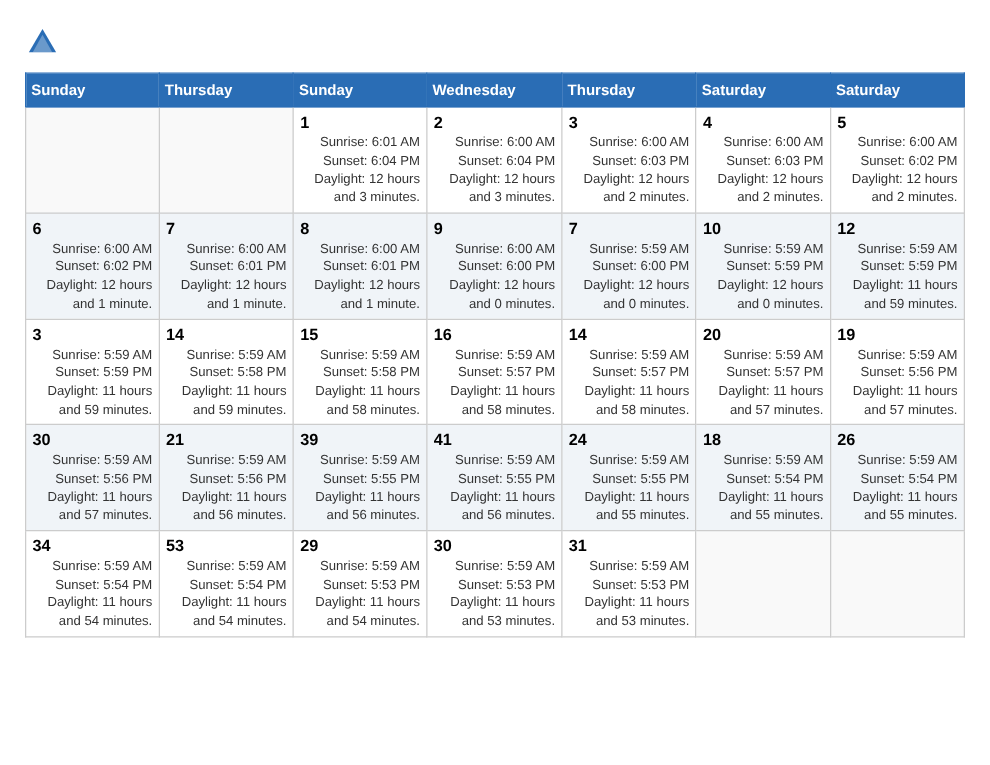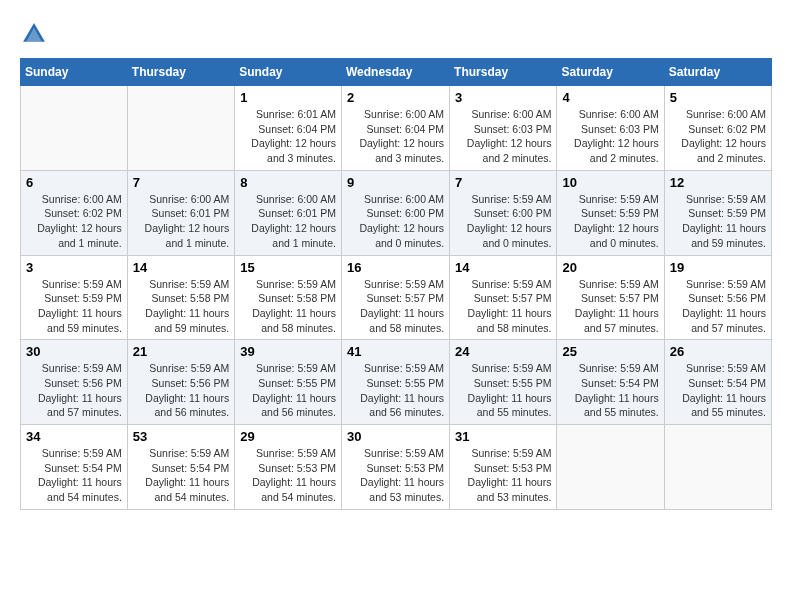--- a/index.html
+++ b/index.html
@@ -274,21 +274,21 @@
 Sunset: 5:55 PM
 Daylight: 11 hours and 56 minutes.</div>
         </td>
         <td>
           <span class="day-number">24</span>
           <div class="day-info" style="white-space: pre-line;">Sunrise: 5:59 AM
 Sunset: 5:55 PM
 Daylight: 11 hours and 55 minutes.</div>
         </td>
         <td>
-          <span class="day-number">25</span>
+          <span class="day-number">18</span>
           <div class="day-info" style="white-space: pre-line;">Sunrise: 5:59 AM
 Sunset: 5:54 PM
 Daylight: 11 hours and 55 minutes.</div>
         </td>
         <td>
           <span class="day-number">26</span>
           <div class="day-info" style="white-space: pre-line;">Sunrise: 5:59 AM
 Sunset: 5:54 PM
 Daylight: 11 hours and 55 minutes.</div>
         </td>

